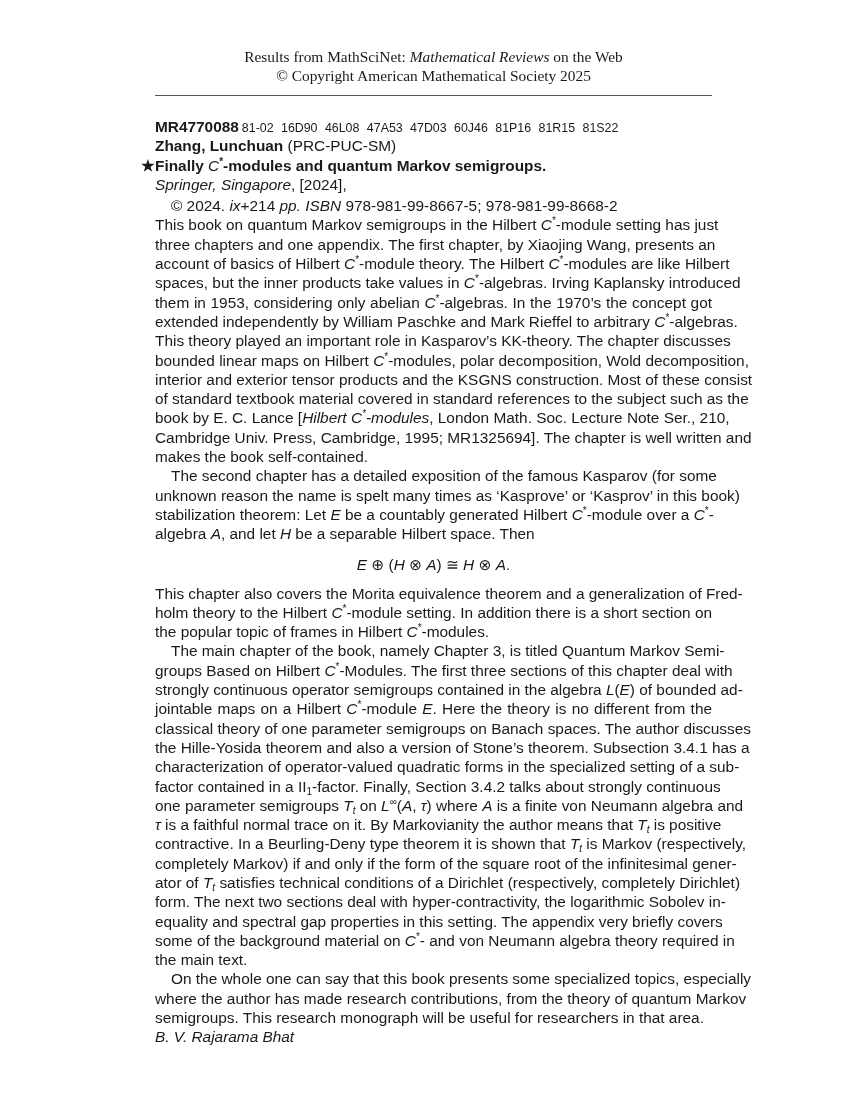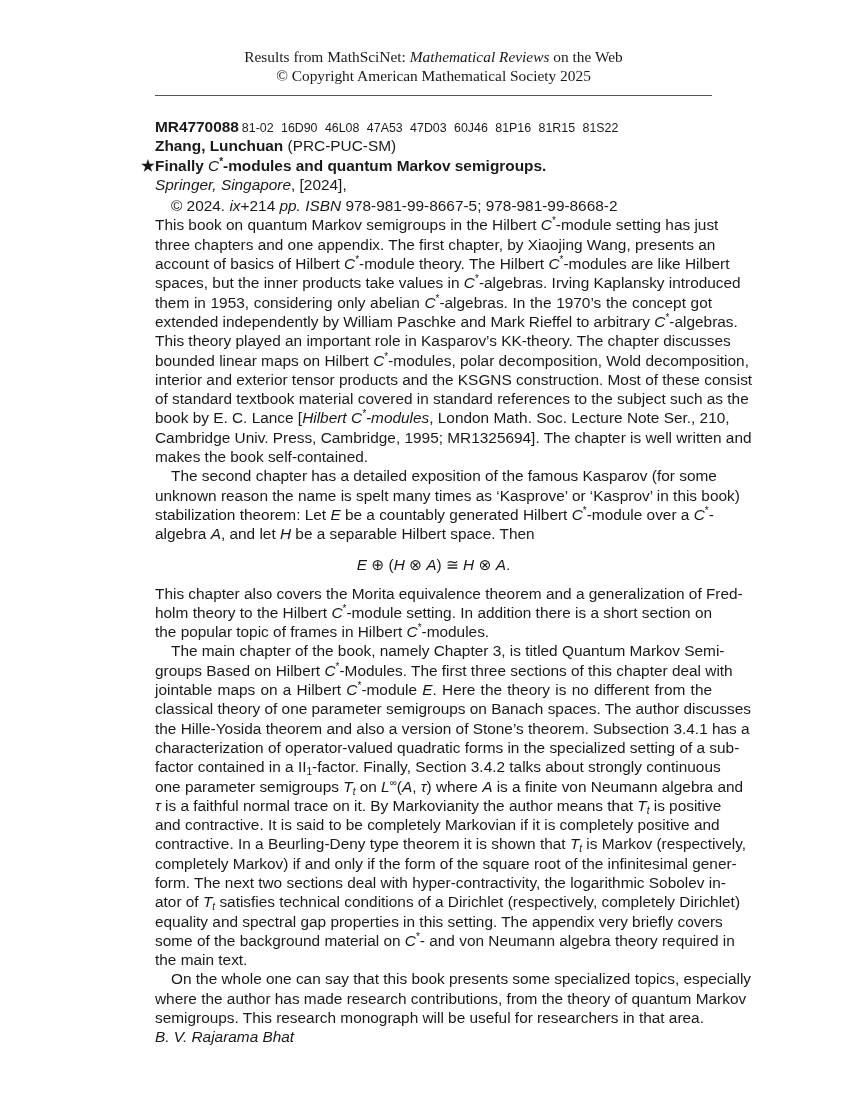--- a/index.html
+++ b/index.html
@@ -88,32 +88,32 @@
         <div class="line j">stabilization theorem: Let <i>E</i> be a countably generated Hilbert <i>C</i><sup>*</sup>-module over a <i>C</i><sup>*</sup>-</div>
         <div class="line">algebra <i>A</i>, and let <i>H</i> be a separable Hilbert space. Then</div>
       </div>
     <div class="line eq" id="eq"><i>E</i> ⊕ (<i>H</i> ⊗ <i>A</i>) ≅ <i>H</i> ⊗ <i>A</i>.</div>
     <div id="body2">
         <div class="line j">This chapter also covers the Morita equivalence theorem and a generalization of Fred-</div>
         <div class="line j">holm theory to the Hilbert <i>C</i><sup>*</sup>-module setting. In addition there is a short section on</div>
         <div class="line">the popular topic of frames in Hilbert <i>C</i><sup>*</sup>-modules.</div>
         <div class="line j ind">The main chapter of the book, namely Chapter 3, is titled Quantum Markov Semi-</div>
         <div class="line j">groups Based on Hilbert <i>C</i><sup>*</sup>-Modules. The first three sections of this chapter deal with</div>
+        <div class="line j">strongly continuous operator semigroups contained in the algebra <i>L</i>(<i>E</i>) of bounded ad-</div>
         <div class="line j">jointable maps on a Hilbert <i>C</i><sup>*</sup>-module <i>E</i>. Here the theory is no different from the</div>
         <div class="line j">classical theory of one parameter semigroups on Banach spaces. The author discusses</div>
         <div class="line j">the Hille-Yosida theorem and also a version of Stone’s theorem. Subsection 3.4.1 has a</div>
         <div class="line j">characterization of operator-valued quadratic forms in the specialized setting of a sub-</div>
         <div class="line j">factor contained in a II<sub>1</sub>-factor. Finally, Section 3.4.2 talks about strongly continuous</div>
         <div class="line j">one parameter semigroups <i>T<sub>t</sub></i> on <i>L</i><sup>∞</sup>(<i>A</i>, <i>τ</i>) where <i>A</i> is a finite von Neumann algebra and</div>
         <div class="line j"><i>τ</i> is a faithful normal trace on it. By Markovianity the author means that <i>T<sub>t</sub></i> is positive</div>
-        <div class="line j">and contractive. It is said to be completely Markovian if it is completely positive and</div>
         <div class="line j">contractive. In a Beurling-Deny type theorem it is shown that <i>T<sub>t</sub></i> is Markov (respectively,</div>
         <div class="line j">completely Markov) if and only if the form of the square root of the infinitesimal gener-</div>
+        <div class="line j">ator of <i>T<sub>t</sub></i> satisfies technical conditions of a Dirichlet (respectively, completely Dirichlet)</div>
         <div class="line j">form. The next two sections deal with hyper-contractivity, the logarithmic Sobolev in-</div>
-        <div class="line j">ator of <i>T<sub>t</sub></i> satisfies technical conditions of a Dirichlet (respectively, completely Dirichlet)</div>
         <div class="line j">equality and spectral gap properties in this setting. The appendix very briefly covers</div>
         <div class="line j">some of the background material on <i>C</i><sup>*</sup>- and von Neumann algebra theory required in</div>
         <div class="line">the main text.</div>
         <div class="line j ind">On the whole one can say that this book presents some specialized topics, especially</div>
         <div class="line j">where the author has made research contributions, from the theory of quantum Markov</div>
         <div class="line">semigroups. This research monograph will be useful for researchers in that area.</div>
       </div>
 
     <div class="line sig">B. V. Rajarama Bhat</div>
   </div>

